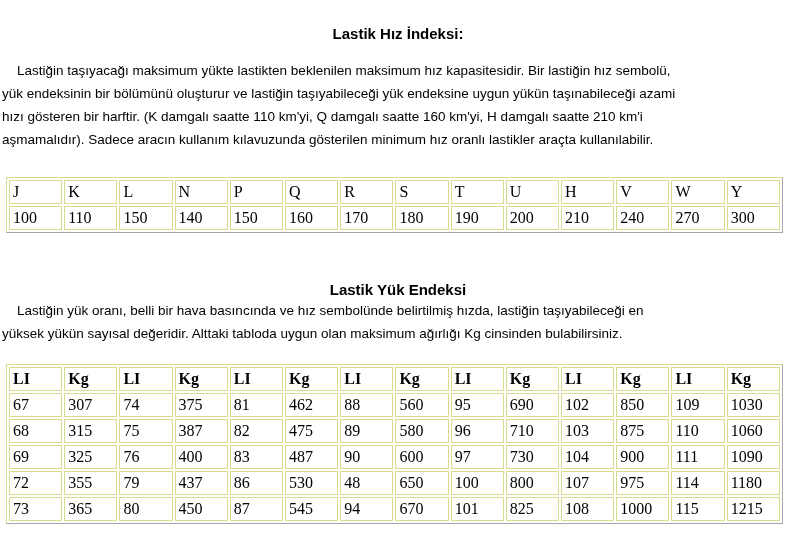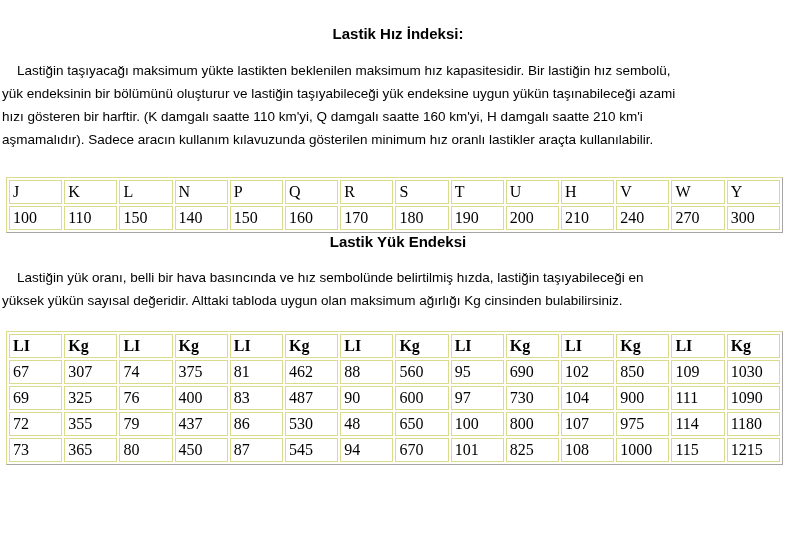--- a/index.html
+++ b/index.html
@@ -15,31 +15,31 @@
     color: #000000;
   }
   .title {
     margin: 0;
     text-align: center;
     font-size: 15px;
     font-weight: bold;
     line-height: 18px;
   }
   #title1 { padding-top: 25px; }
-  #title2 { }
+  #title2 { margin-top: 48px; }
   p.desc {
     margin: 0 4px 0 2px;
     width: 790px;
     font-size: 13.5px;
     line-height: 23px;
     white-space: pre-line;
     text-indent: 15px;
   }
   #p1 { margin-top: 16px; }
-  #p2 { margin-top: 15px; }
+  #p2 { }
   table.idx {
     border-collapse: separate;
     border-spacing: 2px;
     table-layout: fixed;
     width: 777px;
     margin-left: 6px;
     background: #ffffff;
     border-top: 1px solid var(--border-color, #dbdb8d);
     border-left: 1px solid var(--border-color, #dbdb8d);
     border-right: 1px solid var(--shadow-color, #a6a6a6);
@@ -141,20 +141,36 @@
         <td>88</td>
         <td>560</td>
         <td>95</td>
         <td>690</td>
         <td>102</td>
         <td>850</td>
         <td>109</td>
         <td>1030</td>
       </tr>
       <tr>
+        <td>68</td>
+        <td>315</td>
+        <td>75</td>
+        <td>387</td>
+        <td>82</td>
+        <td>475</td>
+        <td>89</td>
+        <td>580</td>
+        <td>96</td>
+        <td>710</td>
+        <td>103</td>
+        <td>875</td>
+        <td>110</td>
+        <td>1060</td>
+      </tr>
+      <tr>
         <td>69</td>
         <td>325</td>
         <td>76</td>
         <td>400</td>
         <td>83</td>
         <td>487</td>
         <td>90</td>
         <td>600</td>
         <td>97</td>
         <td>730</td>

